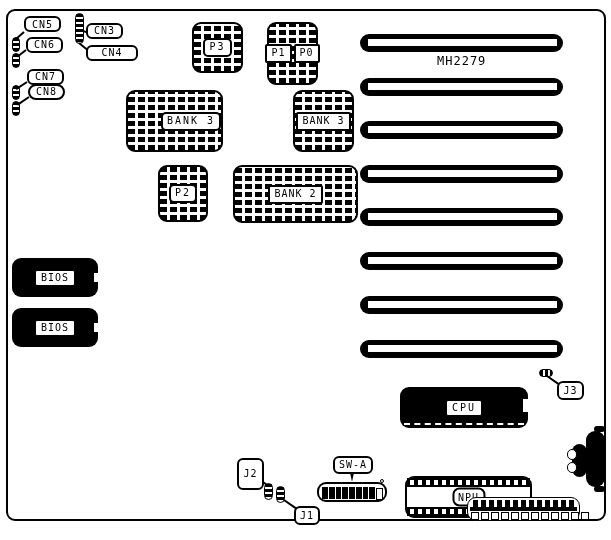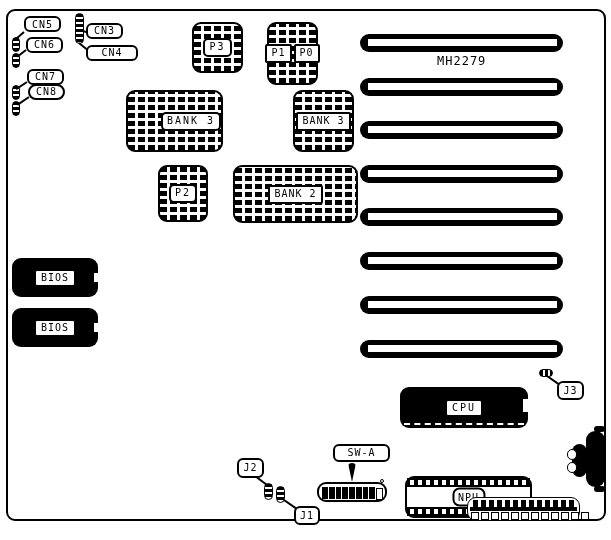--- a/index.html
+++ b/index.html
@@ -172,32 +172,32 @@
       </div>
     <div class="npu-label">NPU</div>
   </div>
 
   <div class="abs header-h" style="left:539px;top:369px;width:14px;height:8px;"></div>
   <div class="leader" style="left:547px;top:375px;width:16px;transform:rotate(35deg);"></div>
   <div class="abs callout" style="left:557px;top:381px;width:27px;height:19px;">
       <span>J3</span>
     </div>
 
-  <div class="abs callout" style="left:237px;top:458px;width:27px;height:20px;">
+  <div class="abs callout" style="left:237px;top:458px;width:27px;height:32px;">
       <span>J2</span>
     </div>
   <div class="leader" style="left:255px;top:475px;width:15px;transform:rotate(37deg);"></div>
   <div class="abs header-v" style="left:264px;top:483px;width:9px;height:17px;"></div>
   <div class="abs header-v" style="left:276px;top:486px;width:9px;height:17px;"></div>
   <div class="leader" style="left:284px;top:499px;width:16px;transform:rotate(35deg);"></div>
   <div class="abs callout" style="left:294px;top:506px;width:26px;height:19px;">
       <span>J1</span>
     </div>
 
-  <div class="abs callout" style="left:333px;top:444px;width:57px;height:18px;">
+  <div class="abs callout" style="left:333px;top:456px;width:40px;height:18px;">
       <span>SW-A</span>
     </div>
   <div class="abs pointer" style="left:348px;top:463px;"></div>
   <div class="abs dip" style="left:317px;top:482px;width:70px;height:20px;">
     <div class="seg"></div>
     <div class="seg"></div>
     <div class="seg"></div>
     <div class="seg"></div>
     <div class="seg"></div>
     <div class="seg"></div>

